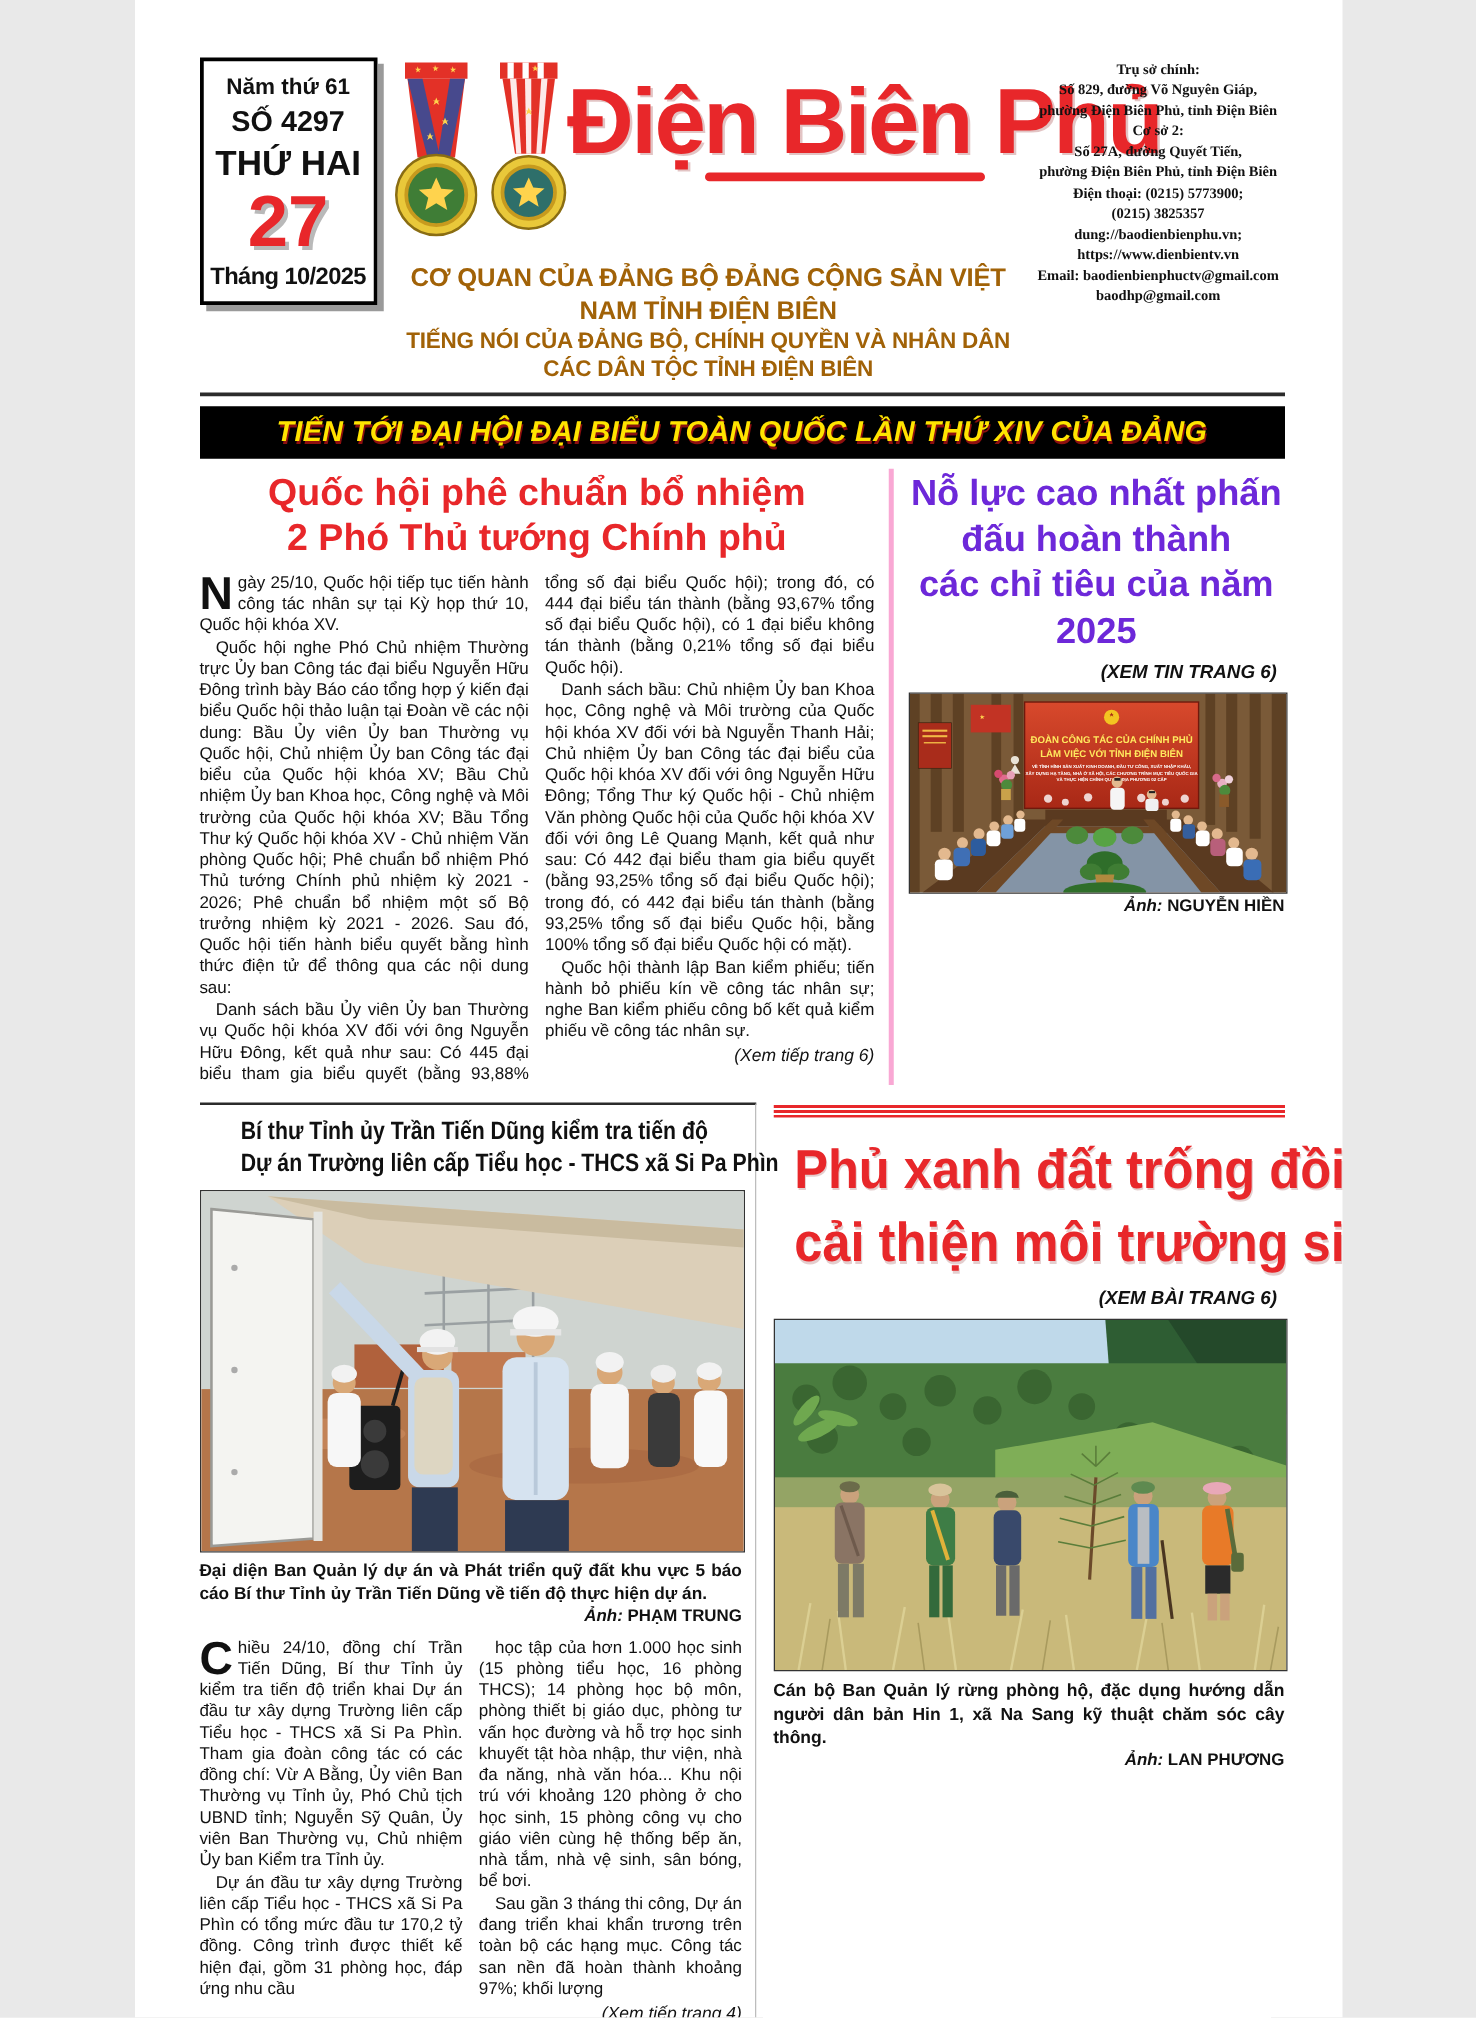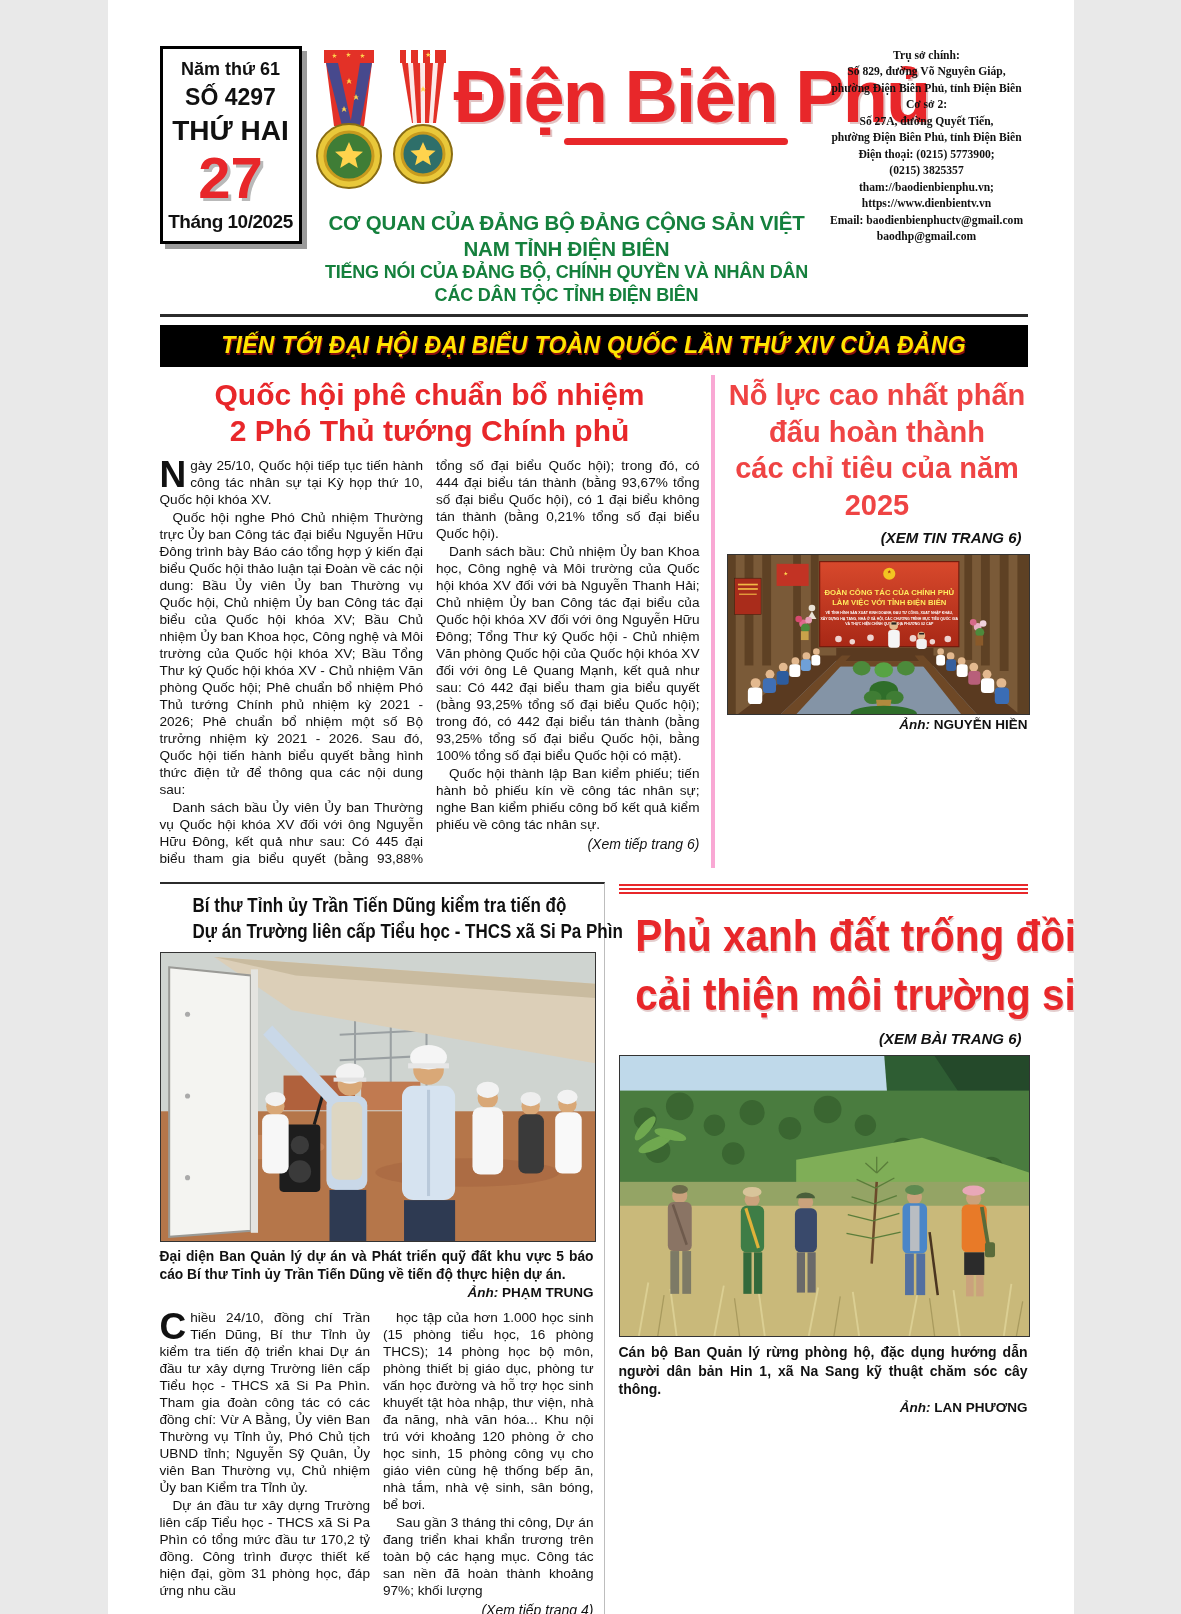--- a/index.html
+++ b/index.html
@@ -18,21 +18,21 @@
                   text-shadow:3px 3px 0 #b9b9b9;margin-top:2px;}
   .issue-box .l4{font-size:19px;font-weight:bold;margin-top:4px;letter-spacing:-0.5px;}
 
   .head-mid{flex:1;min-width:0;padding:0 8px 0 14px;}
   .mast-row{display:flex;align-items:flex-start;}
   .medals{display:flex;gap:10px;flex:none;margin-top:2px;}
   .paper-title{flex:1;text-align:center;color:#e8272a;font-weight:bold;font-size:74px;
                line-height:1.0;margin-top:14px;white-space:nowrap;letter-spacing:-2px;
                text-shadow:2px 2px 0 rgba(140,20,20,.25);}
   .title-underline{height:7px;background:#e8272a;border-radius:4px;margin:4px 30px 0 110px;}
-  .org{ text-align:center;color:#15803d;font-weight:bold;margin-top:10px;line-height:1.25;}
+  .org{ text-align:center;color:#a16207;font-weight:bold;margin-top:10px;line-height:1.25;}
   .org .o1{font-size:20.5px;letter-spacing:-0.2px;}
   .org .o2{font-size:18px;letter-spacing:-0.2px;}
 
   .contact{width:202px;flex:none;text-align:center;font-family:"Liberation Serif",serif;
            font-weight:bold;font-size:11.6px;line-height:1.42;padding-top:2px;}
   .contact div{white-space:nowrap;}
 
   .header-rule{border-top:3px solid #2b2b2b;margin-top:8px;}
 
   
@@ -43,21 +43,21 @@
   
   .row1{display:flex;margin-top:8px;}
   .col-qh{width:540px;flex:none;padding-right:11px;border-right:4px solid #f9a8d4;}
   .col-nl{flex:1;min-width:0;padding-left:12px;}
   .row2{display:flex;margin-top:14px;}
   .col-bt{width:434px;flex:none;padding:8px 10px 0 0;border-top:2px solid #2b2b2b;border-right:1px solid #bdbdbd;}
   .col-px{flex:1;min-width:0;padding-left:14px;}
 
   
   .hl-red{color:#e8272a;font-weight:bold;text-align:center;line-height:1.18;font-size:30px;margin:2px 0 10px;}
-  .hl-black{color:#ef4444;font-weight:bold;text-align:center;line-height:1.26;font-size:29px;margin:2px 0 2px;}
+  .hl-black{color:#6d28d9;font-weight:bold;text-align:center;line-height:1.26;font-size:29px;margin:2px 0 2px;}
   .hl-bt{color:#101010;font-weight:bold;text-align:center;line-height:1.3;font-size:20px;margin:0 0 8px;}
   .hl-bt .line{white-space:nowrap;transform:scaleX(.85);transform-origin:50% 50%;}
   .hl-px{color:#e8272a;font-weight:bold;text-align:center;line-height:1.35;font-size:44px;margin:12px 0 2px;}
   .hl-px .line{white-space:nowrap;transform:scaleX(.92);transform-origin:50% 50%;text-shadow:1px 2px 0 rgba(120,10,10,.2);}
   .see-ref{text-align:right;font-weight:bold;font-style:italic;font-size:15px;margin:6px 6px 8px 0;}
 
   
   .body-cols{column-count:2;column-gap:13px;font-size:13.6px;line-height:1.25;text-align:justify;}
   .body-cols p{margin:0 0 1px;text-indent:13px;}
   .body-cols p.first{text-indent:0;}
@@ -146,21 +146,21 @@
 
     <div class="contact">
       <div>Trụ sở chính:</div>
       <div>Số 829, đường Võ Nguyên Giáp,</div>
       <div>phường Điện Biên Phủ, tỉnh Điện Biên</div>
       <div>Cơ sở 2:</div>
       <div>Số 27A, đường Quyết Tiến,</div>
       <div>phường Điện Biên Phủ, tỉnh Điện Biên</div>
       <div>Điện thoại: (0215) 5773900;</div>
       <div>(0215) 3825357</div>
-      <div>tham://baodienbienphu.vn;</div>
+      <div>dung://baodienbienphu.vn;</div>
       <div>https://www.dienbientv.vn</div>
       <div>Email: baodienbienphuctv@gmail.com</div>
       <div>baodhp@gmail.com</div>
     </div>
   </div>
 
   <div class="header-rule"></div>
 
   <div class="banner">TIẾN TỚI ĐẠI HỘI ĐẠI BIỂU TOÀN QUỐC LẦN THỨ XIV CỦA ĐẢNG</div>
 

